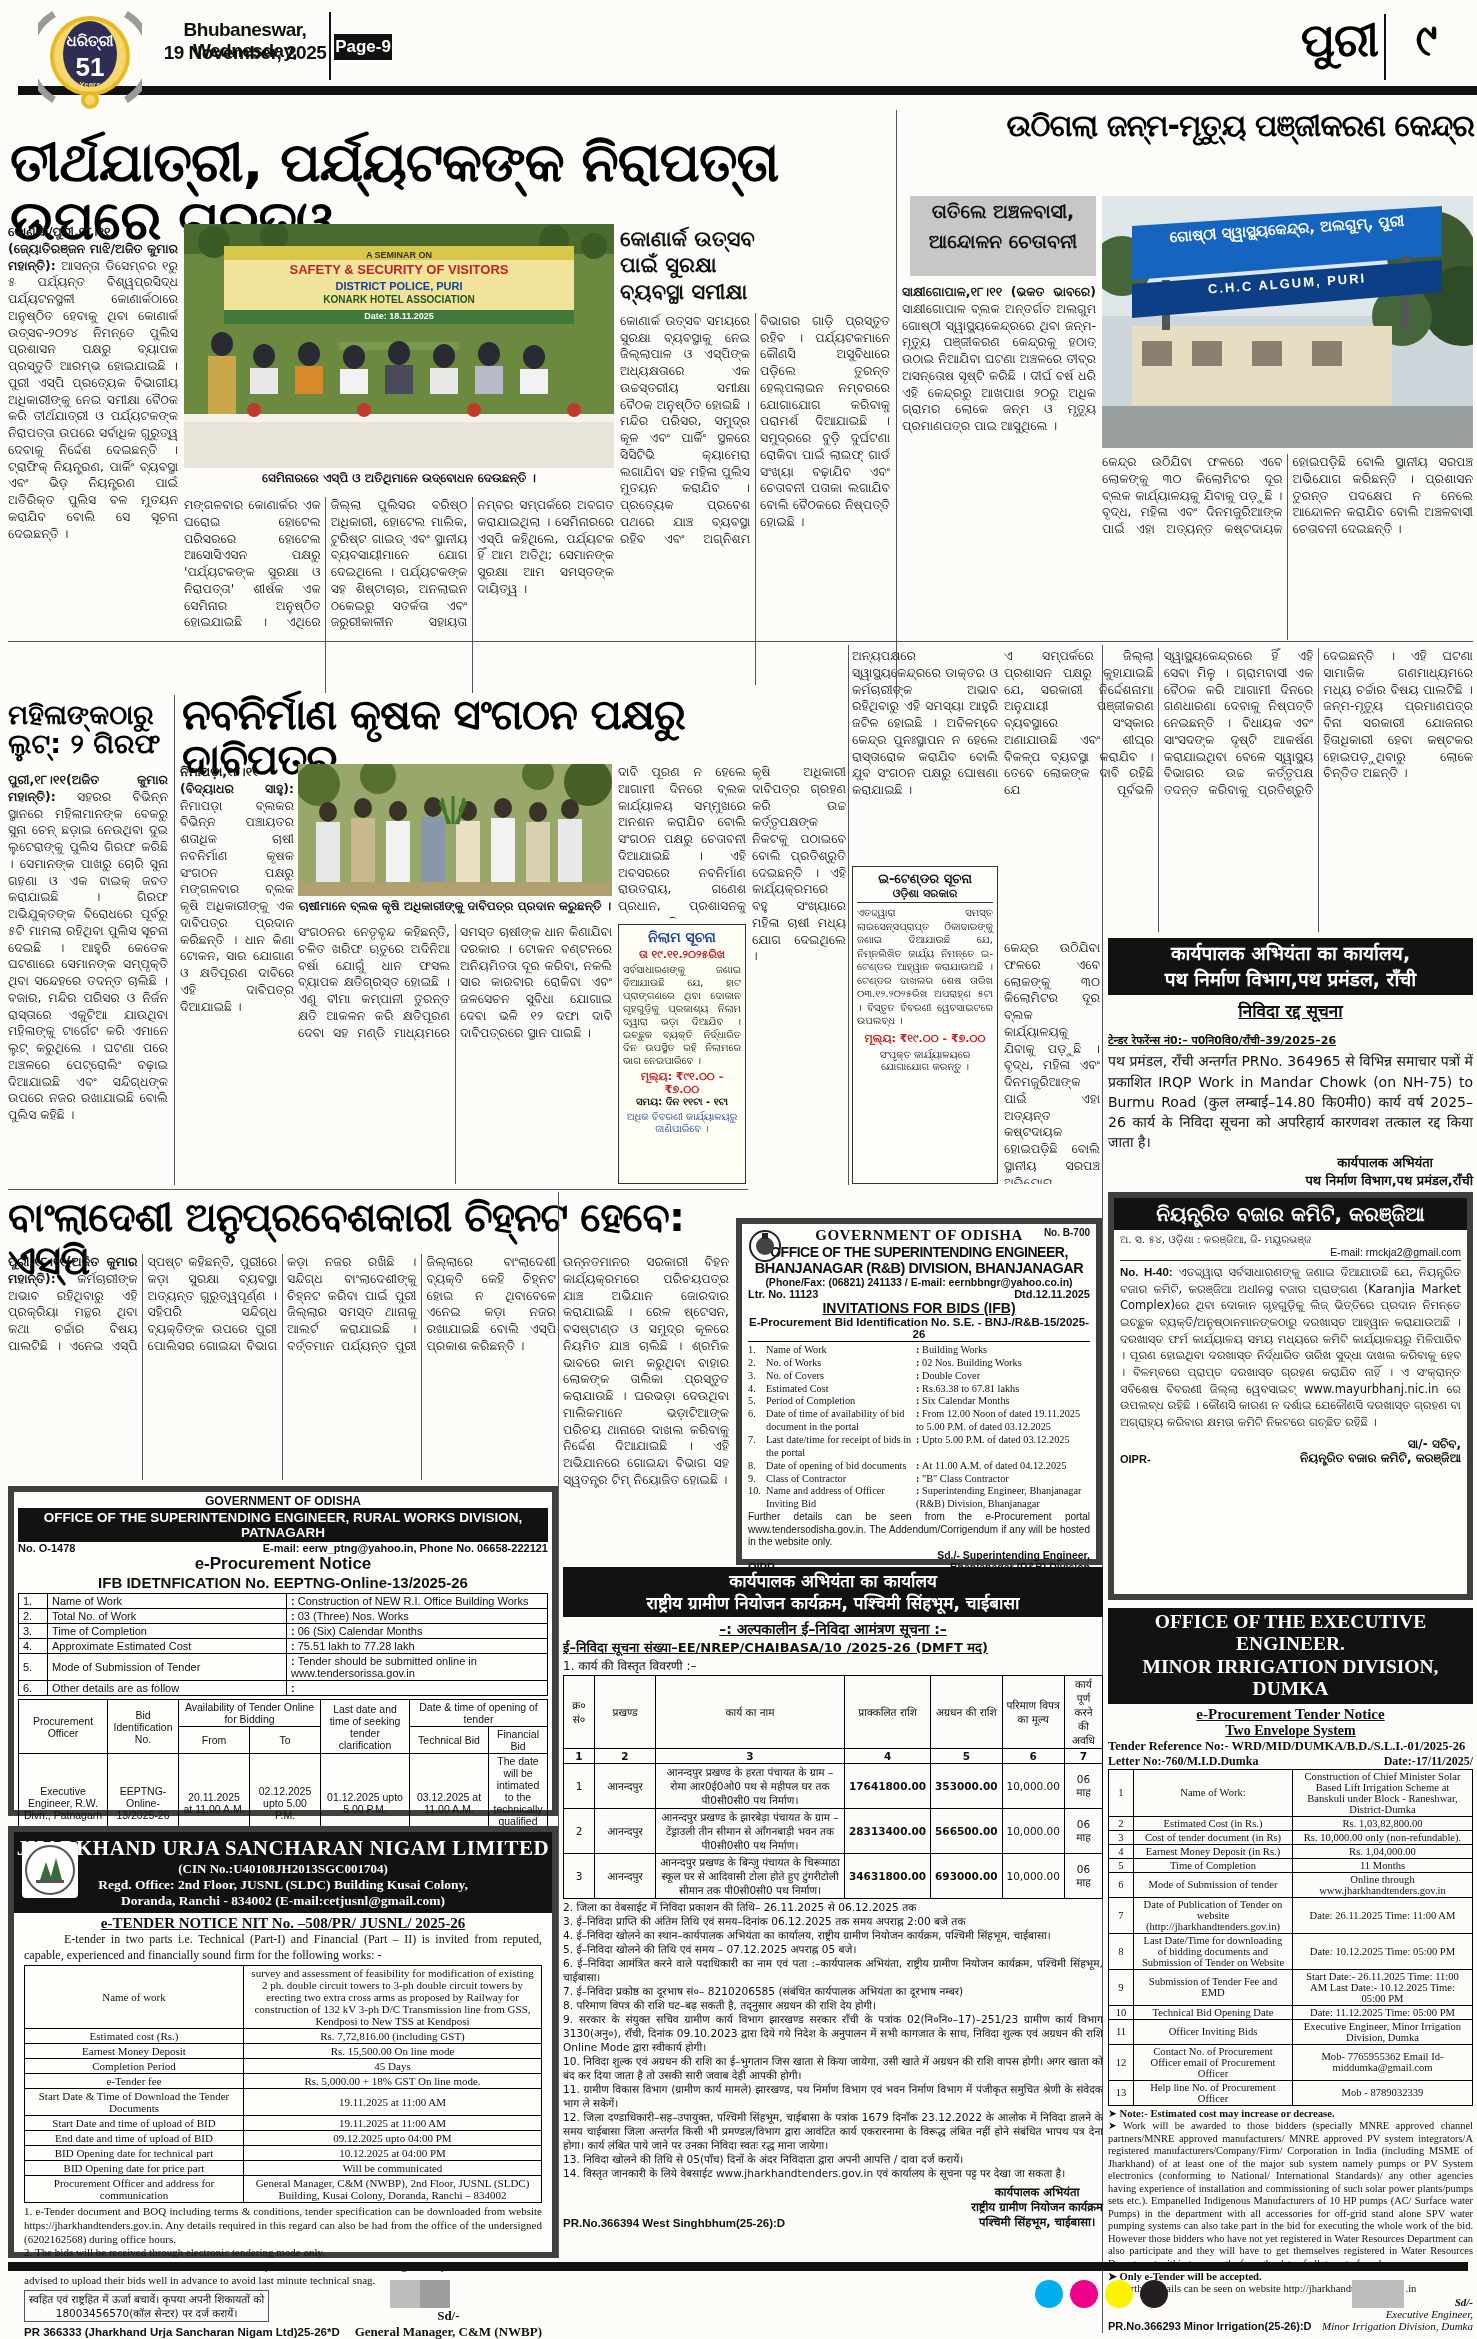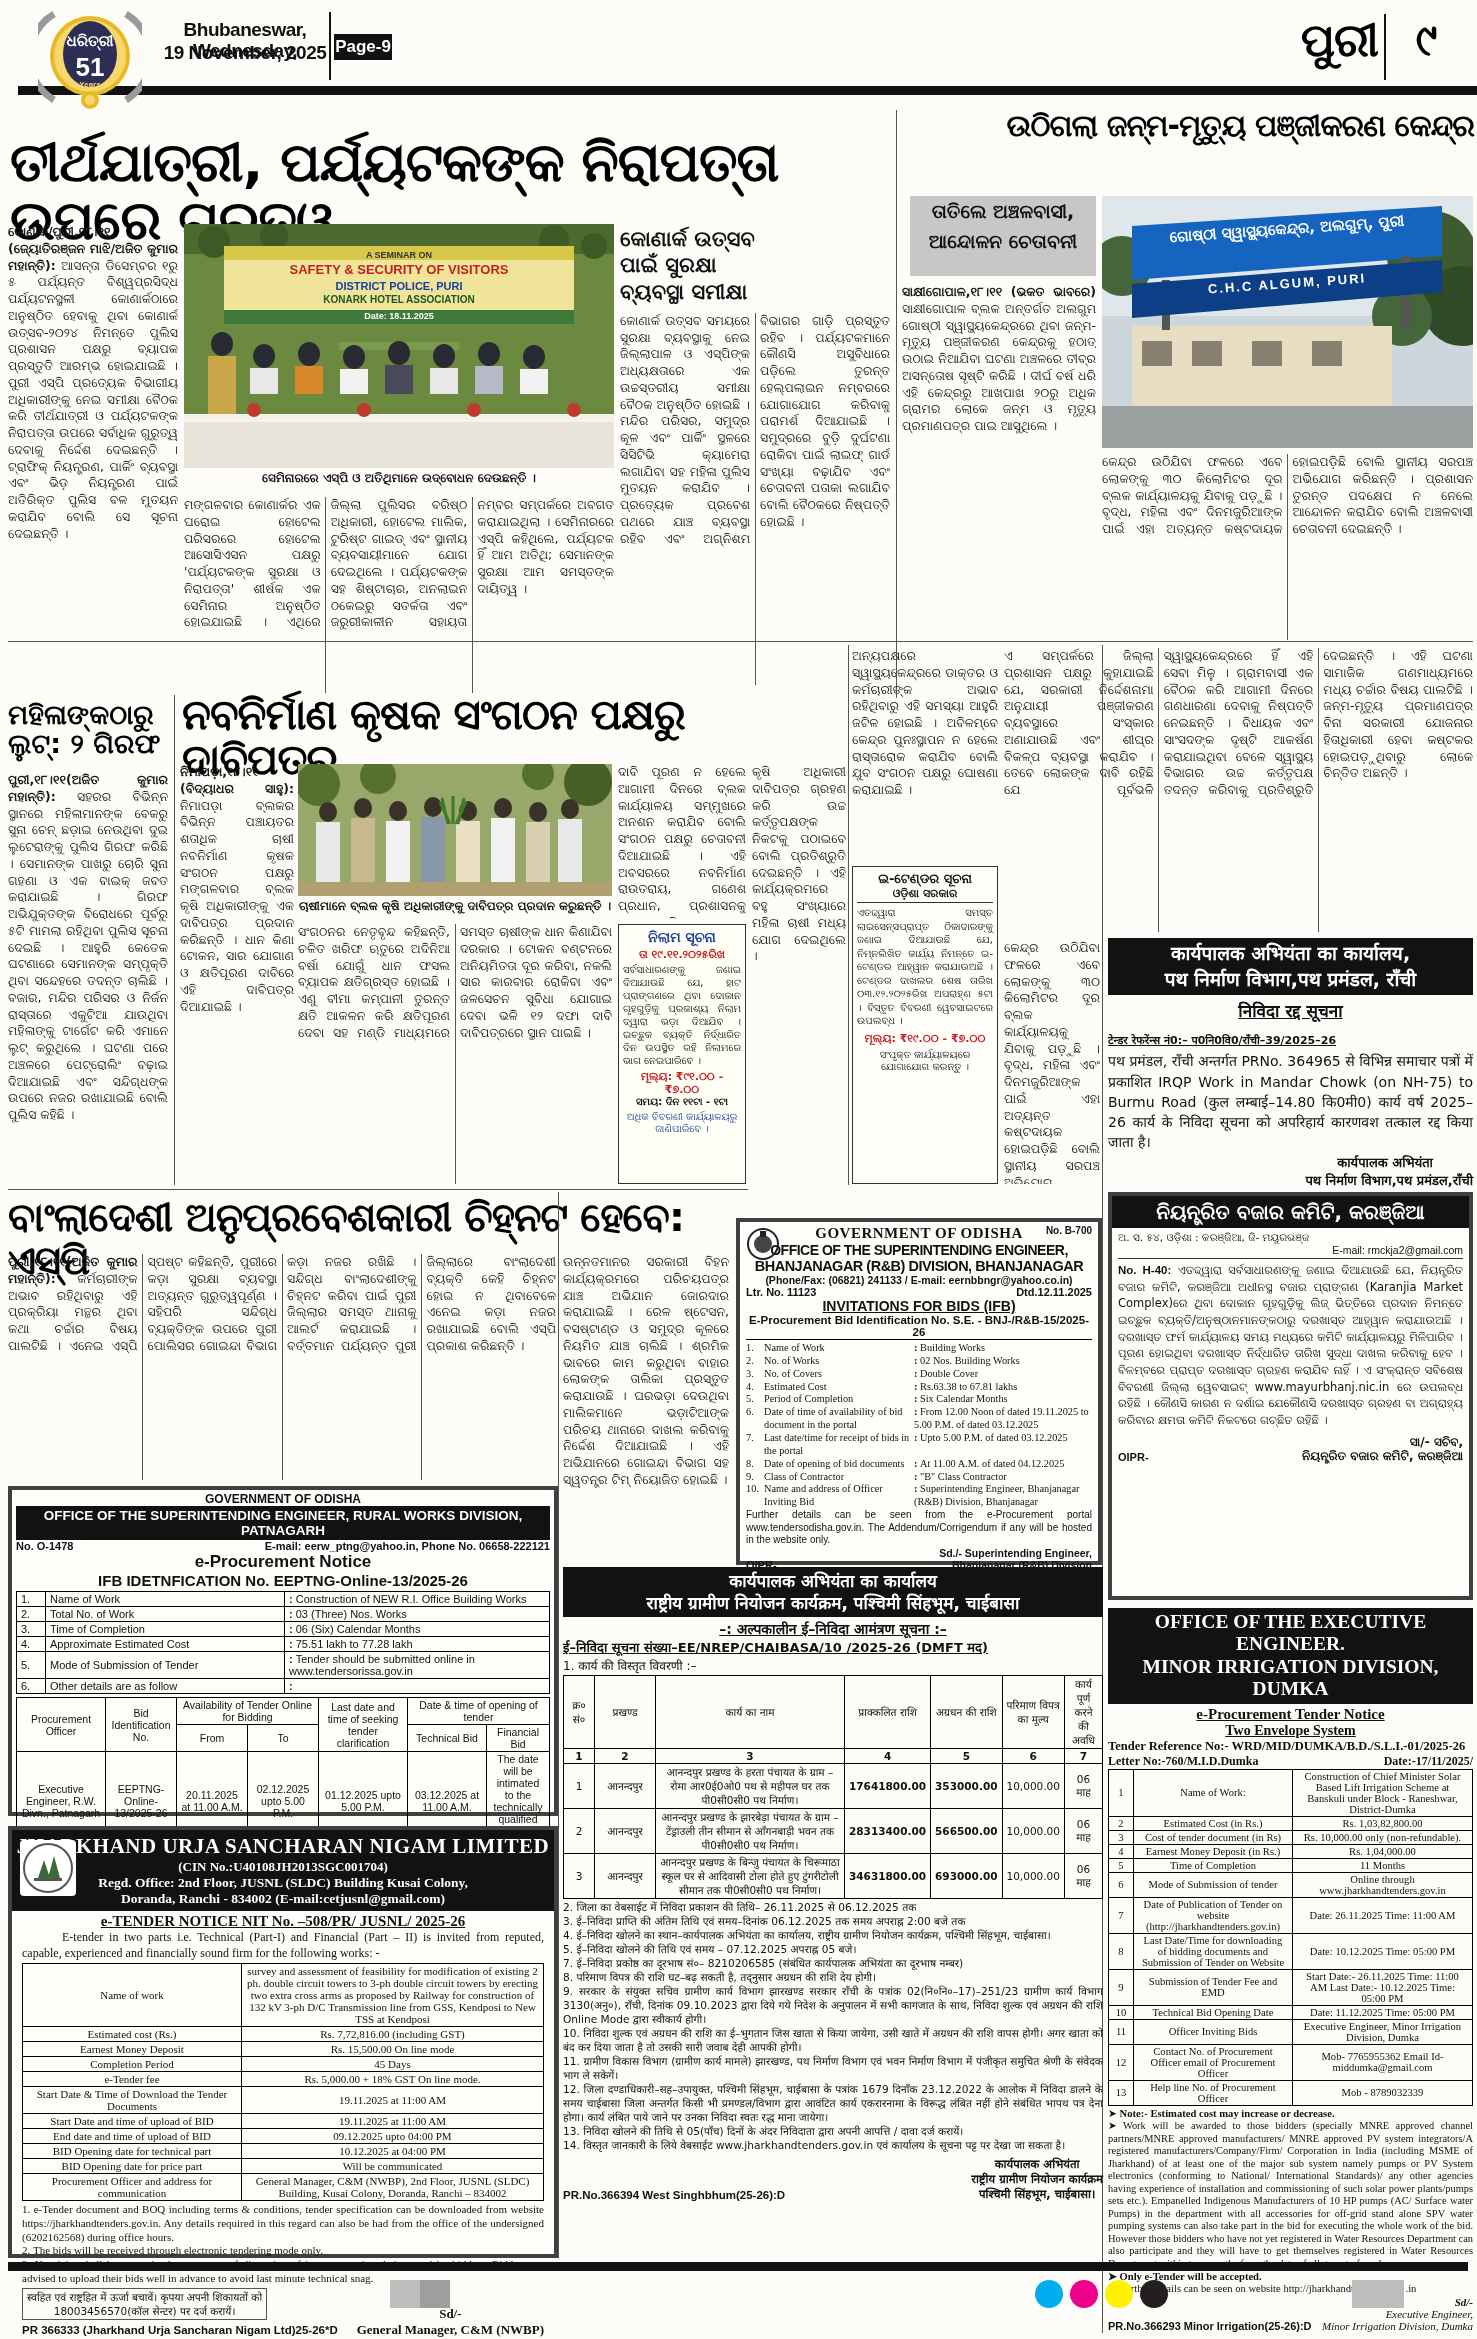--- a/index.html
+++ b/index.html
@@ -11,21 +11,21 @@
   .ens{font-family:"Liberation Sans","DejaVu Sans",sans-serif;}
   .hl{font-weight:bold;line-height:1.08;letter-spacing:-1px;color:#000;}
   .body-txt{font-size:12.5px;line-height:1.34;text-align:justify;color:#161616;}
   .cols2{column-count:2;column-gap:10px;column-rule:1px solid #555;}
   .cols3{column-count:3;column-gap:10px;column-rule:1px solid #555;}
   .cols4{column-count:4;column-gap:10px;column-rule:1px solid #555;}
   .dateline{font-weight:bold;}
   .vline{background:#555;width:1px;}
   .hline{background:#555;height:1px;}
   .blackband{background:#121212;color:#fff;text-align:center;font-weight:bold;}
-  .noticebox{border:4px solid #404040;background:#fffefb;box-sizing:border-box;}
+  .noticebox{border:6px solid #404040;background:#fffefb;box-sizing:border-box;}
   table{border-collapse:collapse;width:100%;}
   .btable td{border:1px solid #000;padding:1px 4px;vertical-align:middle;}
   .kv-row{display:flex;align-items:flex-start;}
   .kv-row .kv-l{flex:0 0 18px;}
   .kv-row .kv-m{flex:1 1 auto;}
   .kv-row .kv-v{flex:1 1 auto;}
   .kv-row .kv-m::after{content:"";}
   .colon::before{content:": ";font-weight:bold;}
   .caption{font-weight:bold;text-align:center;}
   .red{color:#c22222;}
@@ -586,20 +586,21 @@
             <td>10,000.00</td>
             <td>06 माह</td>
       </tr>
     </tbody>
       </table>
     <div class="od" style="font-size:10.6px;line-height:1.32;text-align:justify;margin-top:2px;">
       <div>2. जिला का वेबसाईट में निविदा प्रकाशन की तिथि– 26.11.2025 से 06.12.2025 तक</div>
       <div>3. ई–निविदा प्राप्ति की अंतिम तिथि एवं समय–दिनांक 06.12.2025 तक समय अपराह्न 2:00 बजे तक</div>
       <div>4. ई–निविदा खोलने का स्थान–कार्यपालक अभियंता का कार्यालय, राष्ट्रीय ग्रामीण नियोजन कार्यक्रम, पश्चिमी सिंहभूम, चाईबासा।</div>
       <div>5. ई–निविदा खोलने की तिथि एवं समय – 07.12.2025 अपराह्न 05 बजे।</div>
+      <div>6. ई–निविदा आमंत्रित करने वाले पदाधिकारी का नाम एवं पता :–कार्यपालक अभियंता, राष्ट्रीय ग्रामीण नियोजन कार्यक्रम, पश्चिमी सिंहभूम, चाईबासा।</div>
       <div>7. ई–निविदा प्रकोष्ठ का दूरभाष सं०– 8210206585 (संबंधित कार्यपालक अभियंता का दूरभाष नम्बर)</div>
       <div>8. परिमाण विपत्र की राशि घट–बढ़ सकती है, तद्नुसार अग्रधन की राशि देय होगी।</div>
       <div>9. सरकार के संयुक्त सचिव ग्रामीण कार्य विभाग झारखण्ड सरकार राँची के पत्रांक 02(नि०नि०–17)–251/23 ग्रामीण कार्य विभाग 3130(अनु०), राँची, दिनांक 09.10.2023 द्वारा दिये गये निदेश के अनुपालन में सभी कागजात के साथ, निविदा शुल्क एवं अग्रधन की राशि Online Mode द्वारा स्वीकार्य होगी।</div>
       <div>10. निविदा शुल्क एवं अग्रधन की राशि का ई–भुगतान जिस खाता से किया जायेगा, उसी खाते में अग्रधन की राशि वापस होगी। अगर खाता को बंद कर दिया जाता है तो उसकी सारी जवाब देही आपकी होगी।</div>
       <div>11. ग्रामीण विकास विभाग (ग्रामीण कार्य मामले) झारखण्ड, पथ निर्माण विभाग एवं भवन निर्माण विभाग में पंजीकृत समुचित श्रेणी के संवेदक भाग ले सकेगें।</div>
       <div>12. जिला दण्डाधिकारी–सह–उपायुक्त, पश्चिमी सिंहभूम, चाईबासा के पत्रांक 1679 दिनाँक 23.12.2022 के आलोक में निविदा डालने के समय चाईबासा जिला अन्तर्गत किसी भी प्रमण्डल/विभाग द्वारा आवंटित कार्य एकरारनामा के विरूद्ध लंबित नहीं होने संबंधित भापथ पत्र देना होगा। कार्य लंबित पाये जाने पर उनका निविदा स्वतः रद्ध माना जायेगा।</div>
       <div>13. निविदा खोलने की तिथि से 05(पाँच) दिनों के अंदर निविदाता द्वारा अपनी आपत्ति / दावा दर्ज करायें।</div>
       <div>14. विस्तृत जानकारी के लिये वेबसाईट www.jharkhandtenders.gov.in एवं कार्यालय के सूचना पट्ट पर देखा जा सकता है।</div>
     </div>
     <div style="display:flex;justify-content:space-between;align-items:flex-end;margin-top:3px;">

